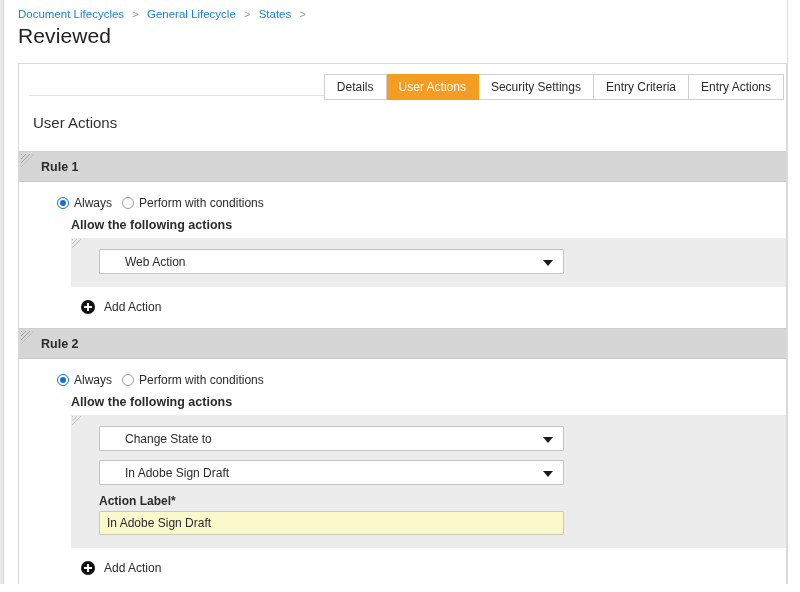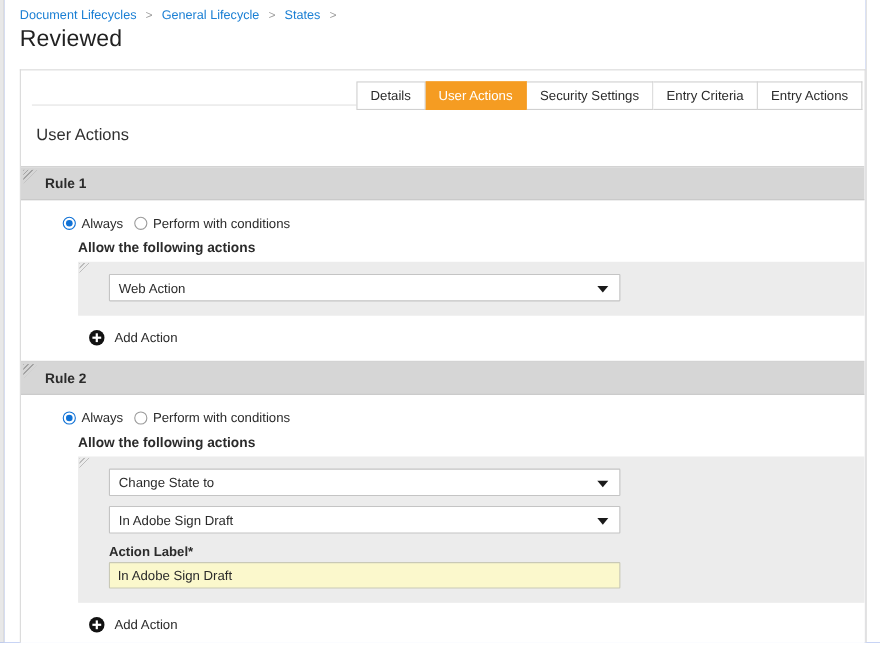--- a/index.html
+++ b/index.html
@@ -14,21 +14,21 @@
     overflow: hidden;
     font-family: "Liberation Sans", sans-serif;
     color: #2b2b2b;
     -webkit-font-smoothing: antialiased;
   }
 
   .screen {
     position: relative;
     width: 800px;
     height: 584px;
-    background: #1d4ed8;
+    background: #bef264;
     box-sizing: border-box;
   }
 
   
   .edge-left {
     position: absolute;
     left: 0; top: 0; bottom: 0;
     width: 3px;
     background: #e8e8e8;
     border-right: 1px solid #d8d8d8;
@@ -270,21 +270,21 @@
   .select {
     position: relative;
     width: 465px;
     height: 25px;
     margin-left: 28px;
     background: #ffffff;
     border: 1px solid #c4c4c4;
     box-sizing: border-box;
     display: flex;
     align-items: center;
-    padding-left: 8px;
+    padding-left: 25px;
     font-size: 12px;
     color: #2b2b2b;
     cursor: pointer;
     border-radius: 1px;
     text-align: right;
   }
   .select + .select { margin-top: 9px; }
   .caret {
     position: absolute;
     right: 10px;

